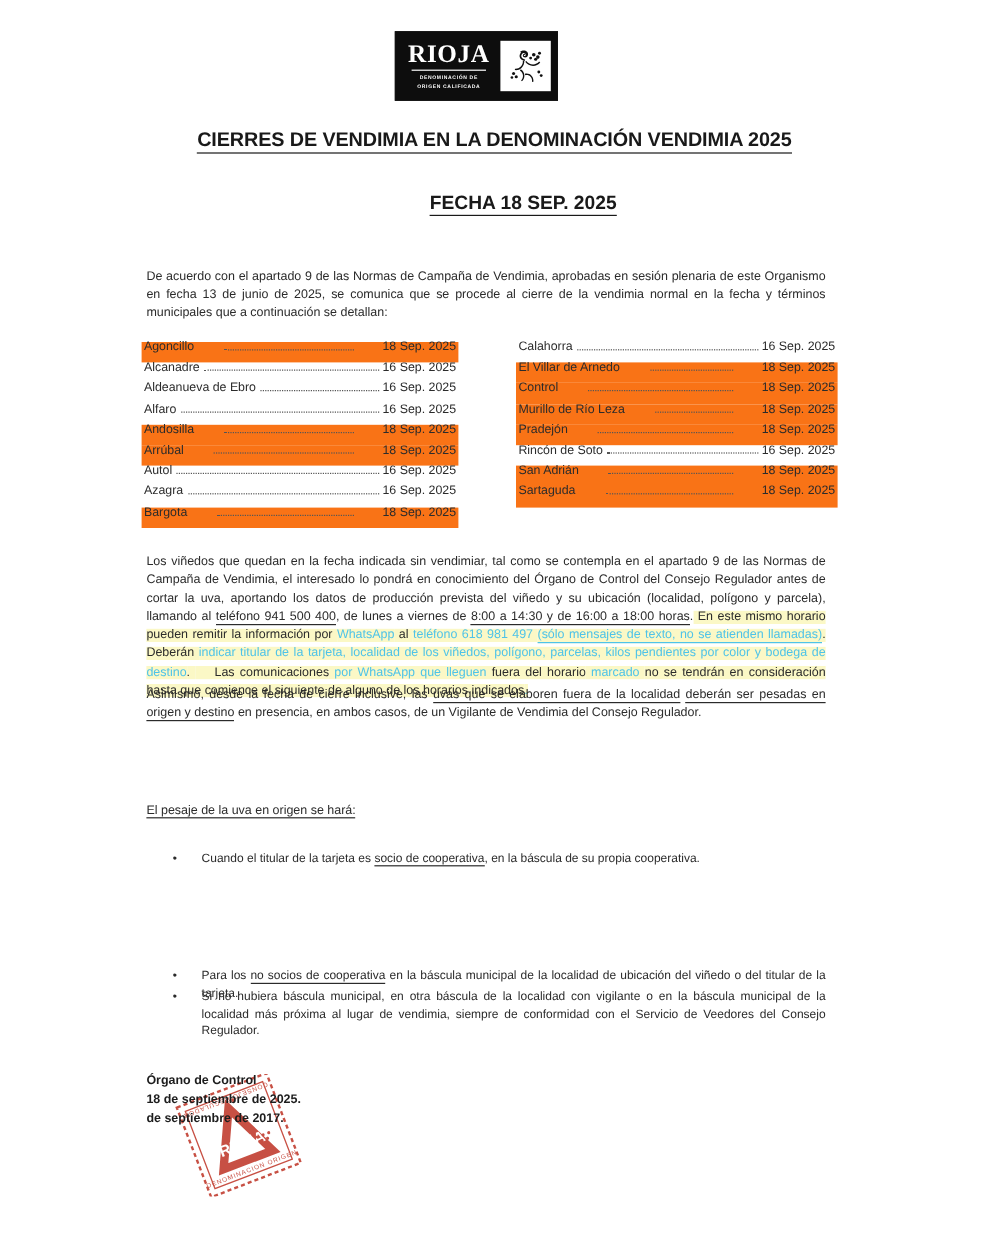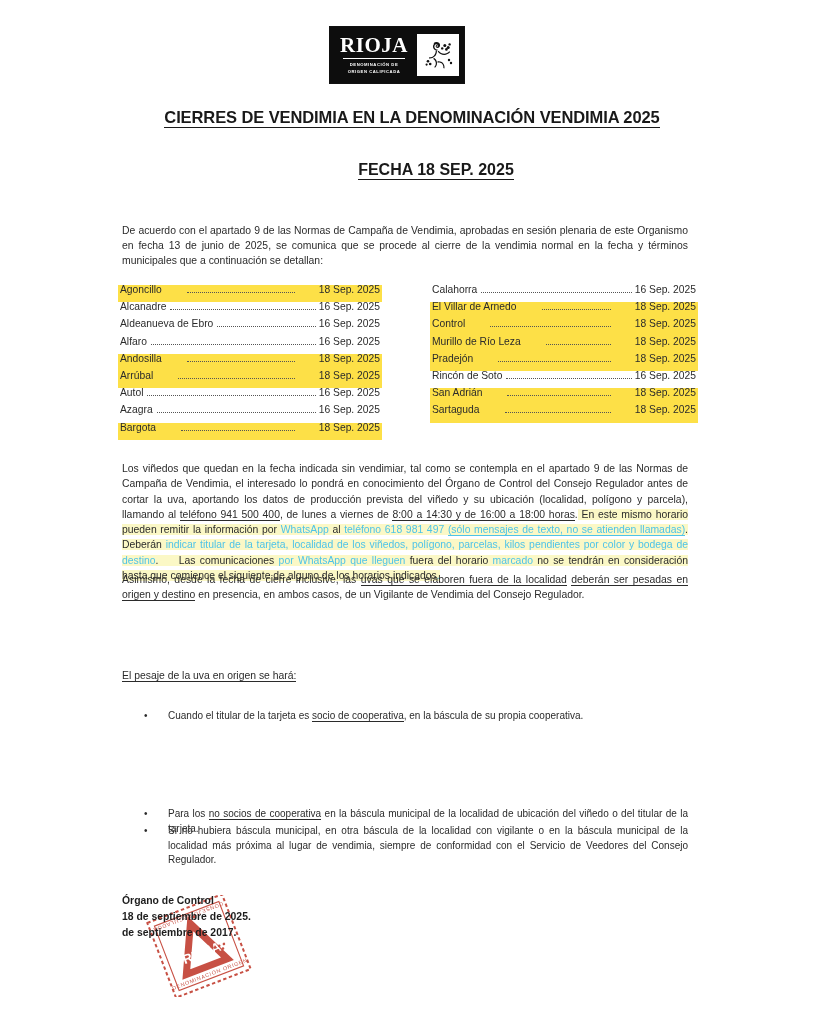--- a/index.html
+++ b/index.html
@@ -135,21 +135,21 @@
   .muni-row {
     display: flex;
     align-items: baseline;
     font-size: 10.3px;
     line-height: 1.0;
     height: 17.2px;
     color: #2b2b2b;
     padding: 0 2px;
     box-sizing: border-box;
   }
-  .muni-row.hl { background: #fde047; gap: 21px; }
+  .muni-row.hl { background: #f97316; gap: 21px; }
   .muni-name { white-space: nowrap; }
   .muni-dots {
     flex: 1 1 auto;
     border-bottom: 1.1px dotted #555;
     margin: 0 3px 2.5px 4px;
     min-width: 8px;
   }
   .muni-date { white-space: nowrap; font-size: 10.3px; }
 
   

